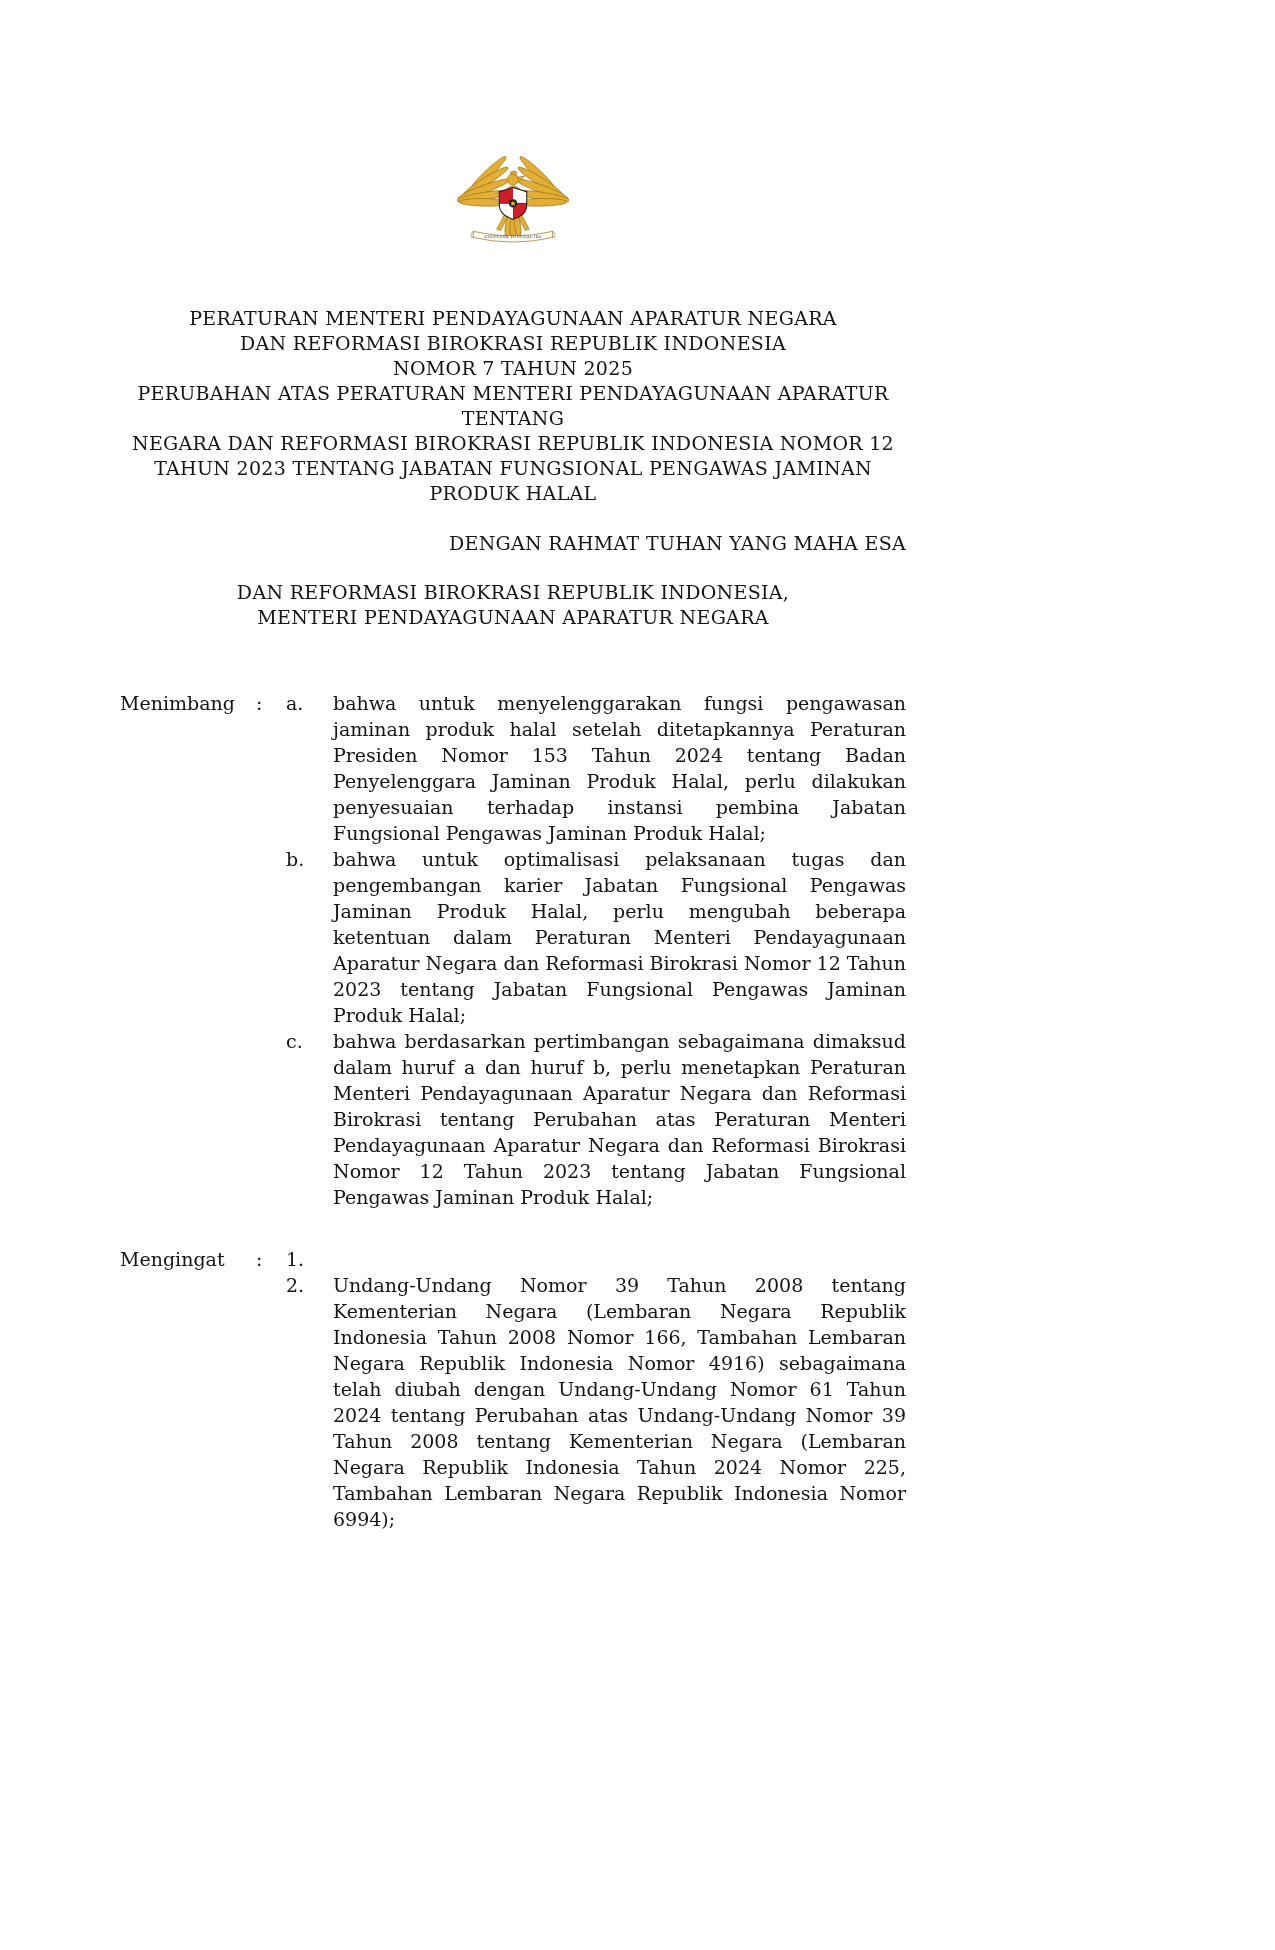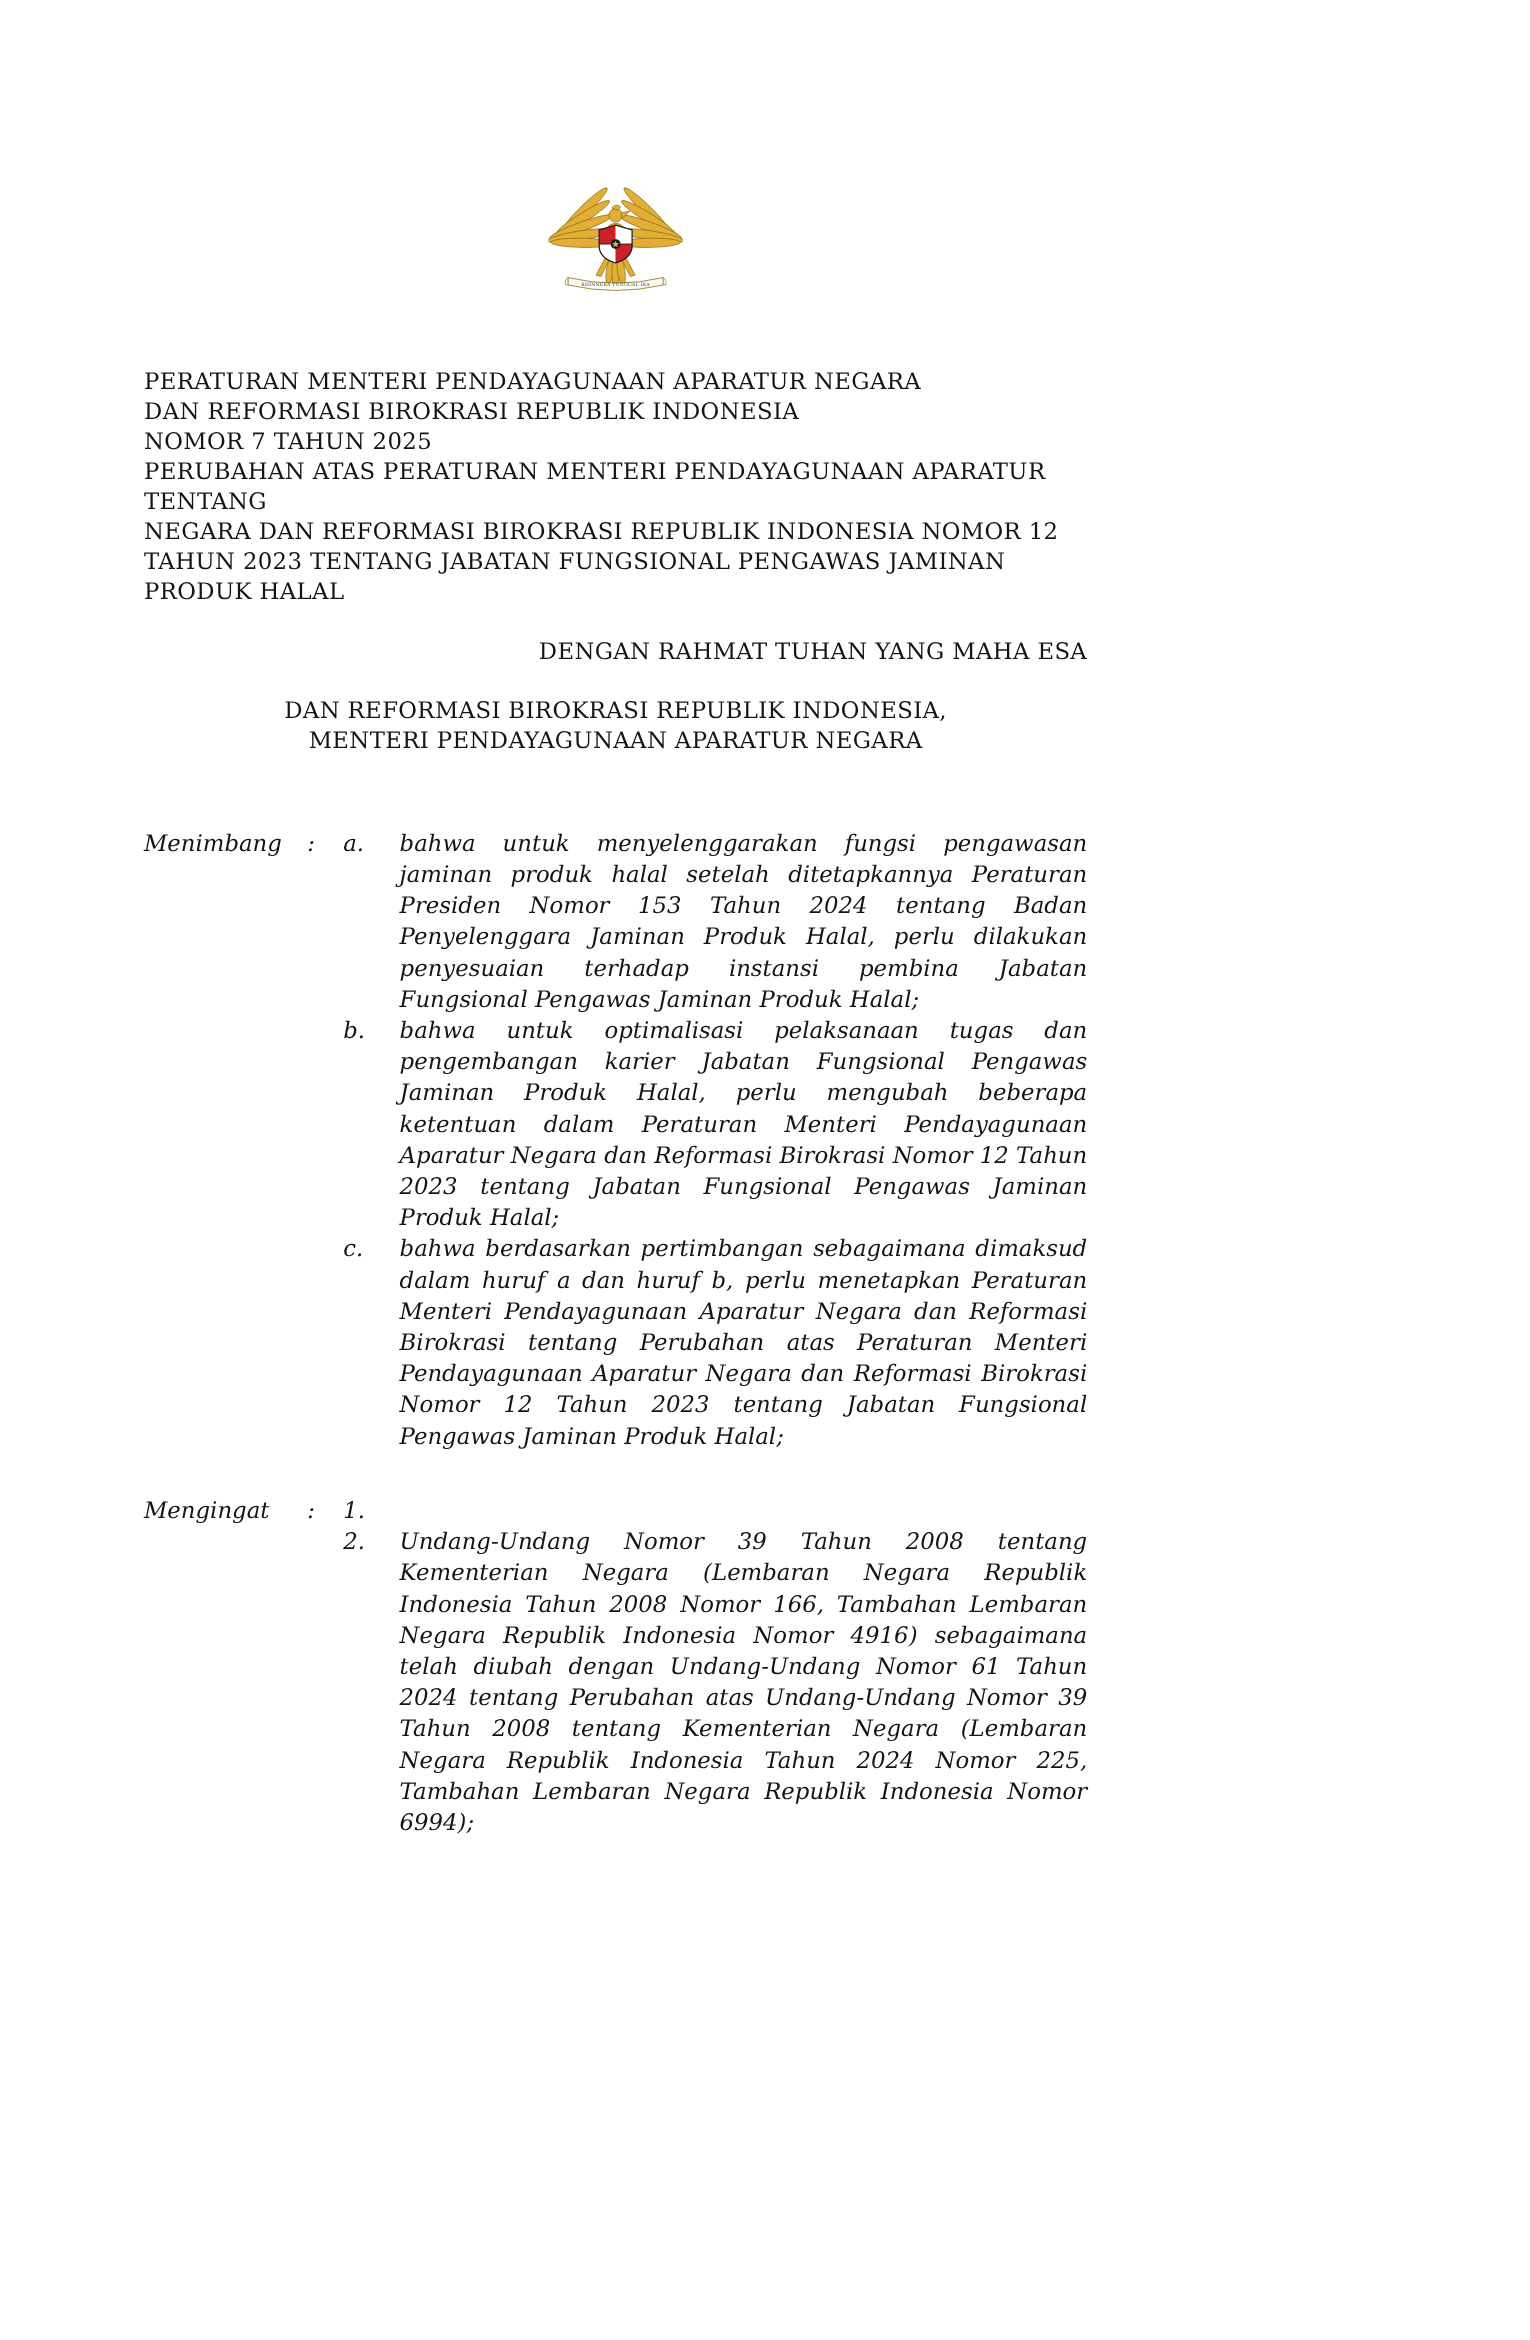--- a/index.html
+++ b/index.html
@@ -21,21 +21,21 @@
     width: 786px;
   }
   .emblem {
     margin: 138px auto 0 auto;
     width: 112px;
     height: 118px;
   }
   .emblem svg { width: 100%; height: 100%; display: block; }
   .title-block {
     margin-top: 50px;
-    text-align: left;
+    text-align: center;
     line-height: 25px;
     letter-spacing: 0.3px;
   }
   .tline { white-space: nowrap; }
   .invocation {
     margin-top: 26px;
     text-align: right;
     letter-spacing: 0.3px;
   }
   .authority {
@@ -43,21 +43,20 @@
     text-align: center;
     line-height: 25px;
     letter-spacing: 0.3px;
   }
   .clauses { margin-top: 60px; }
   .clauses.second { margin-top: 36px; }
   .clause-row {
     display: grid;
     grid-template-columns: 136px 30px 47px 1fr;
     line-height: 26px;
-    font-style: italic;
   }
   .clause-label { text-align: left; }
   .clause-colon { text-align: left; }
   .clause-marker { text-align: left; }
   .clause-text {
     text-align: justify;
     text-justify: inter-word;
   }
 </style>
 </head>

